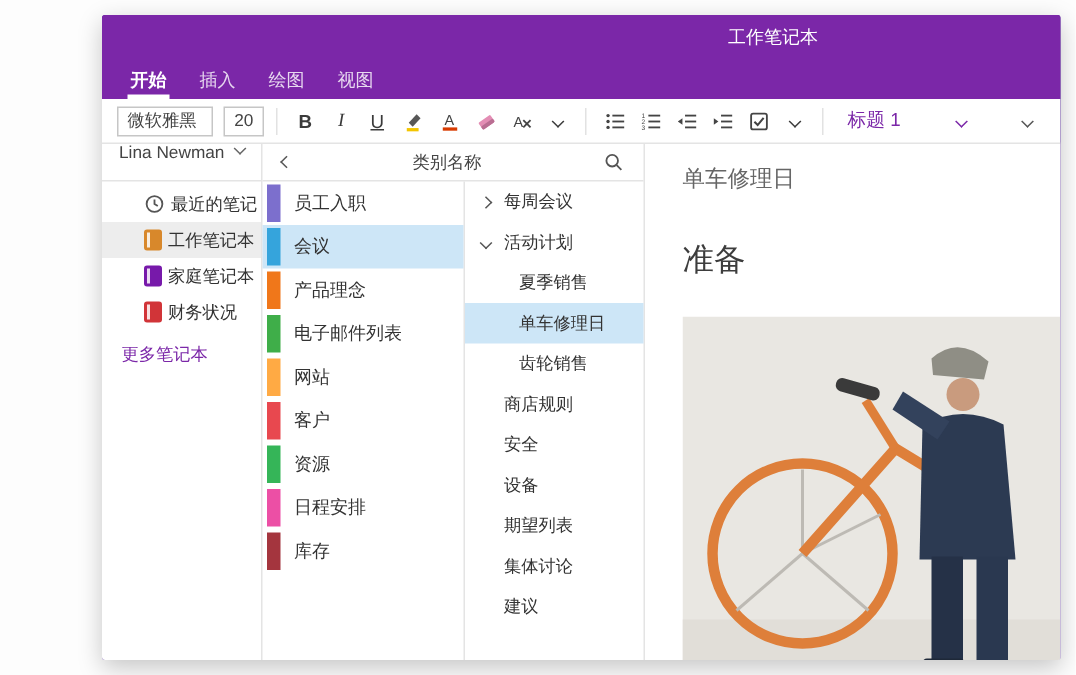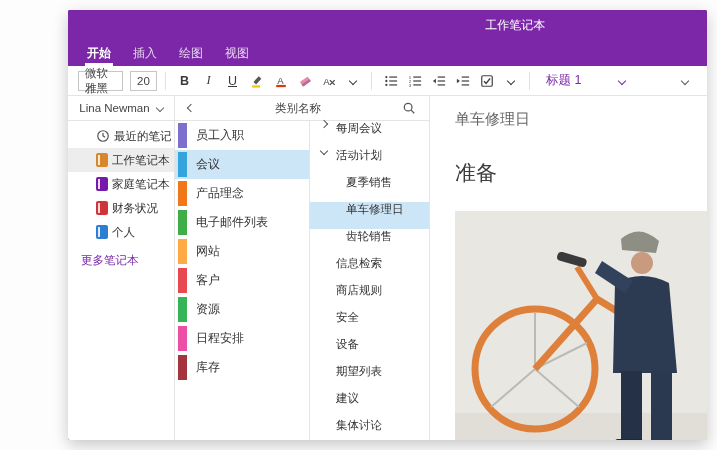--- a/index.html
+++ b/index.html
@@ -17,38 +17,38 @@
   .chrome{background:var(--accent)}
   .titlebar{height:30px;position:relative}
   .win-title{position:absolute;left:70%;top:50%;transform:translate(-50%,-50%);color:#fff;font-size:12px;white-space:nowrap}
   .tabrow{height:26px;display:flex;align-items:stretch;padding-left:8px}
   .tab{display:flex;align-items:center;padding:0 11px;color:rgba(255,255,255,.82);font-size:12px;position:relative;cursor:default}
   .tab.active{color:#fff;font-weight:700}
   .tab.active::after{content:"";position:absolute;left:9px;right:9px;bottom:0;height:3px;background:#fff}
   
   .toolbar{height:30px;display:flex;align-items:center;padding:0 10px;gap:3px;border-bottom:1px solid var(--border);background:#fff}
   .combo{height:20px;border:1px solid #c6c6c6;display:flex;align-items:center;font-size:11.5px;color:#444;padding:0 6px;background:#fff}
-  .font-combo{width:45px}
+  .font-combo{width:64px}
   .size-combo{width:27px;justify-content:center;margin-left:4px}
   .vsep{width:1px;height:18px;background:#e2e2e2;margin:0 5px}
   .tbtn{min-width:21px;height:22px;display:flex;align-items:center;justify-content:center;font-size:12.5px;color:#3b3b3b;cursor:default}
   .tbtn svg{width:15px;height:15px;display:block}
   .b{font-weight:700}
   .i{font-style:italic;font-family:"Liberation Serif",serif}
   .u{text-decoration:underline}
   .style-combo{display:flex;align-items:center;gap:38px;color:var(--accent);font-size:12.5px;padding:0 8px;cursor:default}
   .chv{width:6px;height:6px;border-right:1.3px solid currentColor;border-bottom:1.3px solid currentColor;display:inline-block;flex:none}
   .chv.down{transform:rotate(45deg)}
   .chv.right{transform:rotate(-45deg)}
   .chv.left{transform:rotate(135deg)}
   .more-chv{margin-left:auto;color:#555;padding-right:4px}
   
   .appbody{flex:1;display:flex;min-height:0;background:#fff}
   .sidebar{width:107px;border-right:1px solid var(--border);display:flex;flex-direction:column}
-  .account{height:25px;border-bottom:1px solid var(--border);display:flex;align-items:center;justify-content:center;gap:7px;font-size:11.5px;color:#444;cursor:default}
+  .account{height:25px;border-bottom:1px solid var(--border);display:flex;justify-content:center;gap:7px;font-size:11.5px;color:#444;cursor:default}
   .account .chv{color:#666}
   .nb-list{padding-top:3px}
   .nb-row{height:24px;display:flex;align-items:center;gap:4px;padding:0 4px 0 28px;font-size:11.5px;color:var(--txt);cursor:default;white-space:nowrap}
   .nb-row.sel{background:#ededed}
   .book{width:12px;height:14px;border-radius:2px;position:relative;flex:none}
   .book::after{content:"";position:absolute;left:2px;top:2px;bottom:2px;width:1.5px;background:rgba(255,255,255,.85)}
   .icn16{width:14px;height:14px;flex:none;display:flex}
   .icn16 svg{width:14px;height:14px}
   .more{margin:9px 0 0 13px;font-size:11.5px;color:var(--accent);cursor:default}
   
@@ -56,21 +56,21 @@
   .nav-header{height:25px;border-bottom:1px solid var(--border);display:flex;align-items:center;padding:0 13px;font-size:11.5px;color:#444}
   .nav-header .hdr-label{flex:1;text-align:center}
   .nav-header .chv{color:#555}
   .nav-cols{flex:1;display:flex;min-height:0}
   .sections{width:135px;border-right:1px solid var(--border)}
   .sec-row{height:29px;display:flex;align-items:center;position:relative;font-size:12px;color:var(--txt);cursor:default;white-space:nowrap}
   .sec-strip{position:absolute;left:3px;top:2px;bottom:2px;width:9px}
   .sec-row .row-label{padding-left:21px}
   .sec-row.sel{background:var(--selection)}
   .pages{flex:1}
-  .page-row{height:27px;display:flex;align-items:flex-start;position:relative;font-size:11.5px;color:var(--txt);padding-left:26px;cursor:default;white-space:nowrap}
+  .page-row{height:27px;display:flex;align-items:center;position:relative;font-size:11.5px;color:var(--txt);padding-left:26px;cursor:default;white-space:nowrap}
   .page-row .pg-chv{position:absolute;left:11px;color:#555}
   .page-row.child{padding-left:36px}
   .page-row.sel{background:var(--selection)}
   
   .content{flex:1;padding:14px 0 0 25px;overflow:hidden;display:flex;flex-direction:column;background:#fff}
   .page-title{font-size:15px;color:#666}
   .heading{margin-top:30px;font-size:21px;color:#3d3d3d;font-weight:400}
   .photo{margin-top:24px;width:252px;height:240px;flex:none}
   .photo svg{display:block;width:252px;height:240px}
 </style>
@@ -228,24 +228,20 @@
             <span class="book" style="background: rgb(216, 136, 43);"></span>
             <span>工作笔记本</span>
           </div>
           <div class="nb-row">
             <span class="book" style="background: rgb(119, 25, 170);"></span>
             <span>家庭笔记本</span>
           </div>
           <div class="nb-row">
             <span class="book" style="background: rgb(209, 52, 56);"></span>
             <span>财务状况</span>
-          </div>
-          <div class="nb-row">
-            <span class="book" style="background: rgb(45, 125, 210);"></span>
-            <span>个人</span>
           </div>
         </div>
         <div class="more">更多笔记本</div>
       </div>
 
       <div class="nav">
         <div class="nav-header">
           <span class="chv left"></span>
           <span class="hdr-label">类别名称</span>
           <span class="icn16">
@@ -308,39 +304,36 @@
             <div class="page-row child">
               <span>夏季销售</span>
             </div>
             <div class="page-row child sel">
               <span>单车修理日</span>
             </div>
             <div class="page-row child">
               <span>齿轮销售</span>
             </div>
             <div class="page-row">
-              <span>信息检索</span>
-            </div>
-            <div class="page-row">
               <span>商店规则</span>
             </div>
             <div class="page-row">
               <span>安全</span>
             </div>
             <div class="page-row">
               <span>设备</span>
             </div>
             <div class="page-row">
               <span>期望列表</span>
             </div>
             <div class="page-row">
+              <span>集体讨论</span>
+            </div>
+            <div class="page-row">
               <span>建议</span>
-            </div>
-            <div class="page-row">
-              <span>集体讨论</span>
             </div>
           </div>
 
         </div>
       </div>
 
       <div class="content">
         <div class="page-title">单车修理日</div>
         <div class="heading">准备</div>
         <div class="photo">

